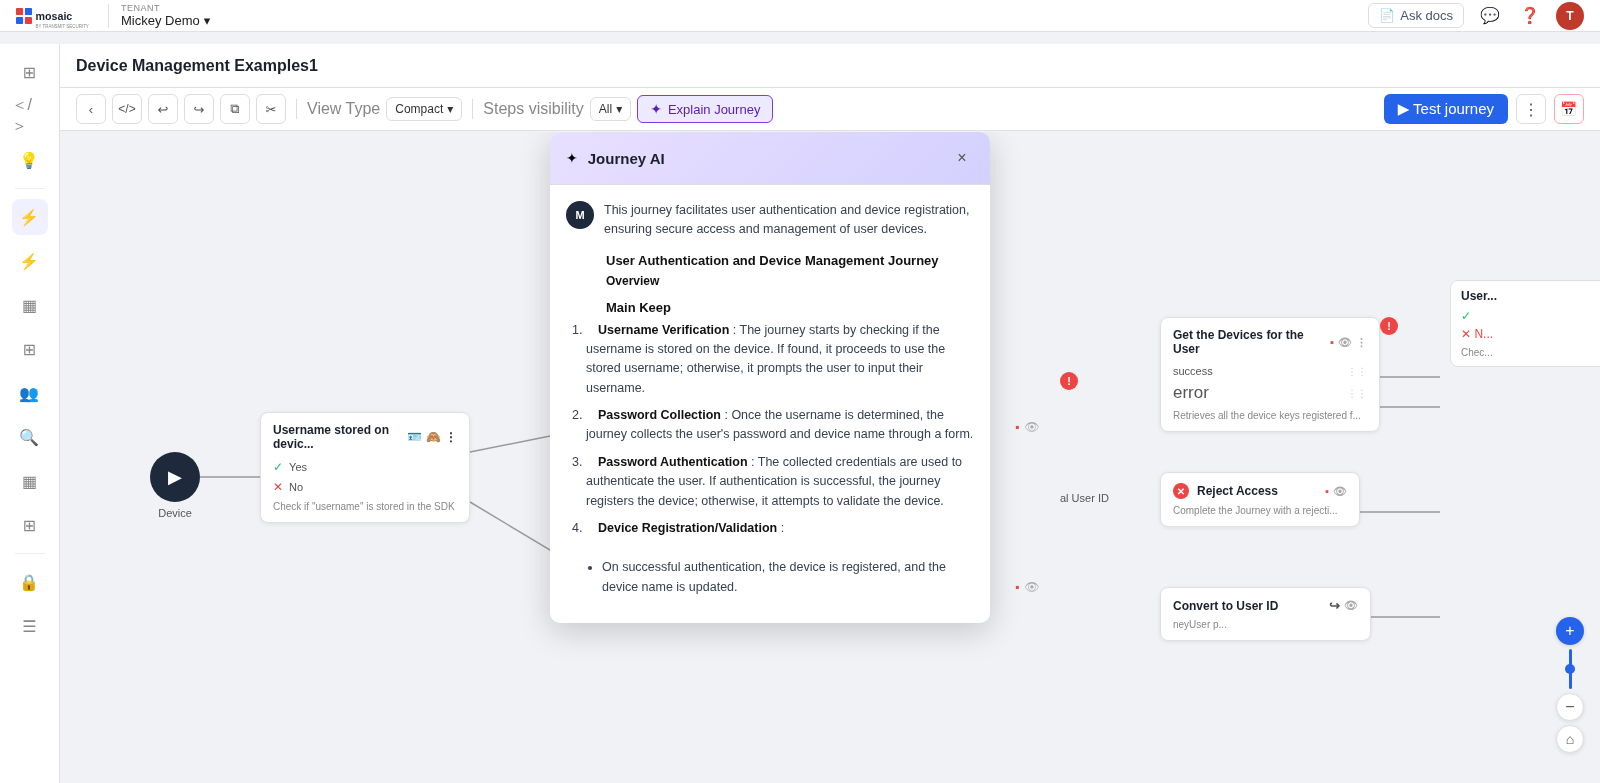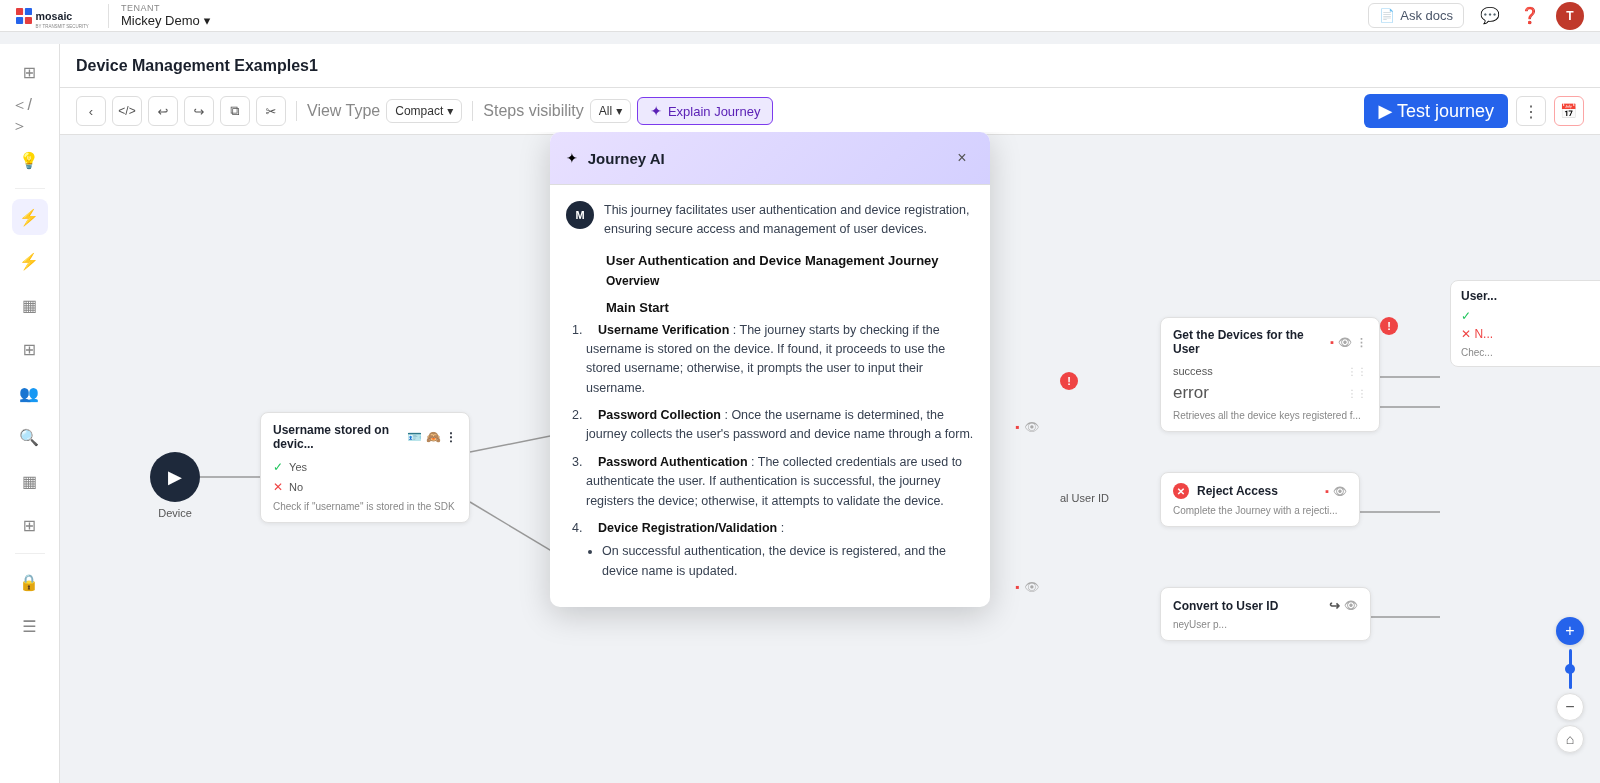--- a/index.html
+++ b/index.html
@@ -215,21 +215,21 @@
       gap: 8px;
     }
     .test-btn {
       display: flex;
       align-items: center;
       gap: 6px;
       background: #2563eb;
       border: none;
       border-radius: 6px;
       padding: 6px 14px;
-      font-size: 18px;
+      font-size: 15px;
       color: #fff;
       cursor: pointer;
       font-weight: 500;
     }
     .kebab-btn {
       width: 30px;
       height: 30px;
       display: flex;
       align-items: center;
       justify-content: center;
@@ -469,21 +469,21 @@
       margin-bottom: 8px;
     }
     .flow-list li strong {
       font-weight: 700;
       color: #111;
       margin-left: 12px;
     }
     .sub-list {
       list-style: disc;
       padding-left: 16px;
-      margin-top: 4px;
+      margin-top: 20px;
     }
     .sub-list li {
       font-size: 12.5px;
       color: #374151;
       margin-bottom: 3px;
     }
     .ai-sparkle {
       font-size: 14px;
     }
 
@@ -816,21 +816,21 @@
             <span class="modal-title">Journey AI</span>
             <div class="modal-close">×</div>
           </div>
           <div class="modal-body">
             <div class="ai-intro">
               <div class="ai-avatar">M</div>
               <div class="ai-text">This journey facilitates user authentication and device registration, ensuring secure access and management of user devices.</div>
             </div>
             <div class="section-heading">User Authentication and Device Management Journey</div>
             <div class="section-heading" style="font-size:12px;font-weight:600;margin-top:6px;">Overview</div>
-            <div class="section-heading">Main Start</div>
+            <div class="section-heading">Main Keep</div>
             <ol class="flow-list">
               <li>
                 <strong>Username Verification</strong>
                 <span>: The journey starts by checking if the username is stored on the device. If found, it proceeds to use the stored username; otherwise, it prompts the user to input their username.</span>
               </li>
               <li>
                 <strong>Password Collection</strong>
                 <span>: Once the username is determined, the journey collects the user's password and device name through a form.</span>
               </li>
               <li>

